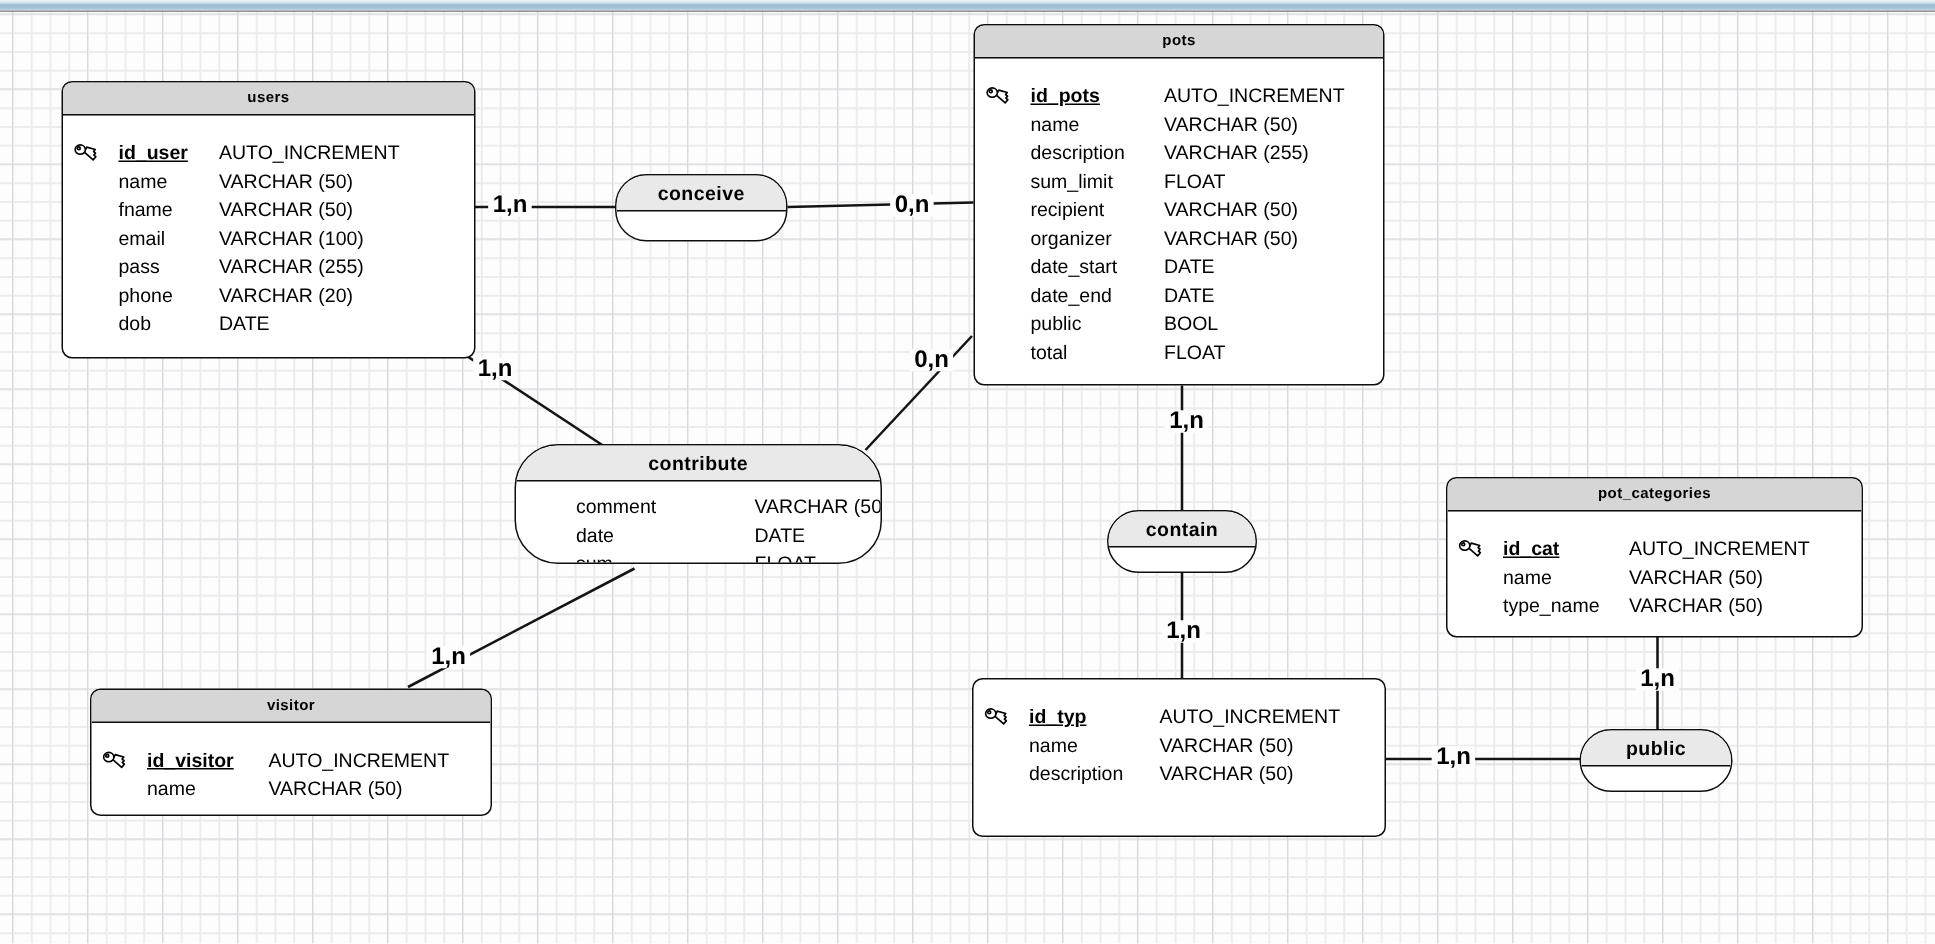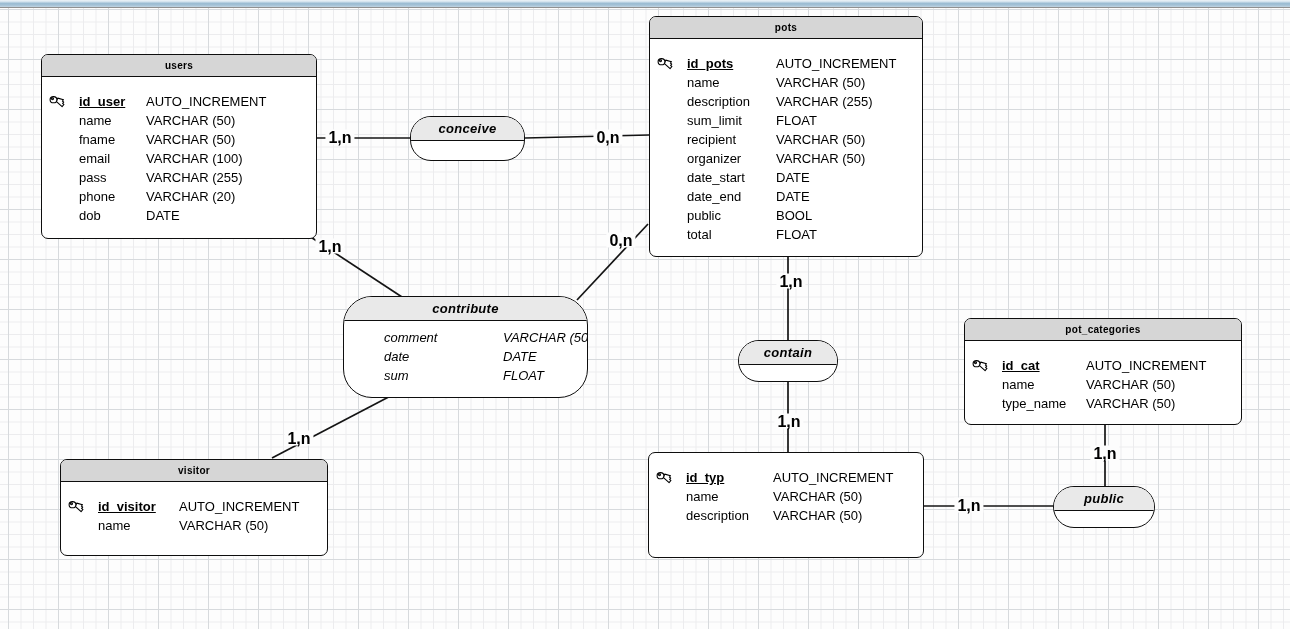--- a/index.html
+++ b/index.html
@@ -36,21 +36,21 @@
   }
   .e-body{padding:13px 0 0 0;}
   .row{display:flex;align-items:flex-end;height:19px;font-size:13px;padding-left:7px;}
   .keycell{width:30px;display:inline-flex;align-items:center;flex:none;}
   .fname{width:var(--fw,80px);flex:none;white-space:nowrap;}
   .ftype{white-space:nowrap;}
   .pk-name{font-weight:bold;text-decoration:underline;}
 
   .relation{
     position:absolute;z-index:2;background:#fff;
-    border:1.6px solid #0e0e0e;overflow:hidden;box-sizing:border-box;font-style:italic;
+    border:1.6px solid #0e0e0e;overflow:hidden;box-sizing:border-box;
   }
   .r-small{border-radius:21px;}
   .r-big{border-radius:29px;}
   .r-header{
     background:#e9e9e9;border-bottom:1.3px solid #0e0e0e;
     height:23px;line-height:23px;text-align:center;
     font-size:13px;font-weight:bold;letter-spacing:.3px;
   }
   .r-body{padding:5px 0 0 0;}
   .relation .row{padding-left:40px;gap:47px;}
@@ -205,21 +205,21 @@
 
           <div class="row">
             <span class="keycell"></span>
             <span class="fname">total</span>
             <span class="ftype">FLOAT</span>
           </div>
         </div>
     </div>
   </div>
 
-  <div class="entity" style="left:60px;top:459px;width:268px;height:97px;--fw:81px;">
+  <div class="entity" style="left:60px;top:459px;width:268px;height:85px;--fw:81px;">
     <div class="e-header">visitor</div>
     <div class="e-body">
       <div class="row">
         <span class="keycell">
           <svg class="key-icon" width="18" height="14" viewBox="0 0 18 14">
               <g fill="#fff" stroke="#000" stroke-width="1.1" stroke-linejoin="round">
                 <path d="M7.2 6.4 L13.1 11.6 L14.9 9.5 L13.6 8.4 L14.7 7.1 L13.4 6.0 L14.5 4.7 L8.8 3.1 Z"></path>
                 <ellipse cx="4.5" cy="4.7" rx="3.4" ry="3.1"></ellipse>
                 <ellipse cx="3.5" cy="3.8" rx="1" ry="0.9"></ellipse>
               </g>
@@ -302,21 +302,21 @@
           </div>
         </div>
     </div>
   </div>
 
   <div class="relation r-small" style="left:410px;top:116px;width:115px;height:45px;">
     <div class="r-header">conceive</div>
     <div class="r-body"></div>
   </div>
 
-  <div class="relation r-big" style="left:343px;top:296px;width:245px;height:102px;">
+  <div class="relation r-big" style="left:343px;top:296px;width:245px;height:80px;">
     <div class="r-header">contribute</div>
     <div class="r-body">
       <div style="--fw:72px;">
 
           <div class="row">
             <span class="fname">comment</span>
             <span class="ftype">VARCHAR (50)</span>
           </div>
 
           <div class="row">

